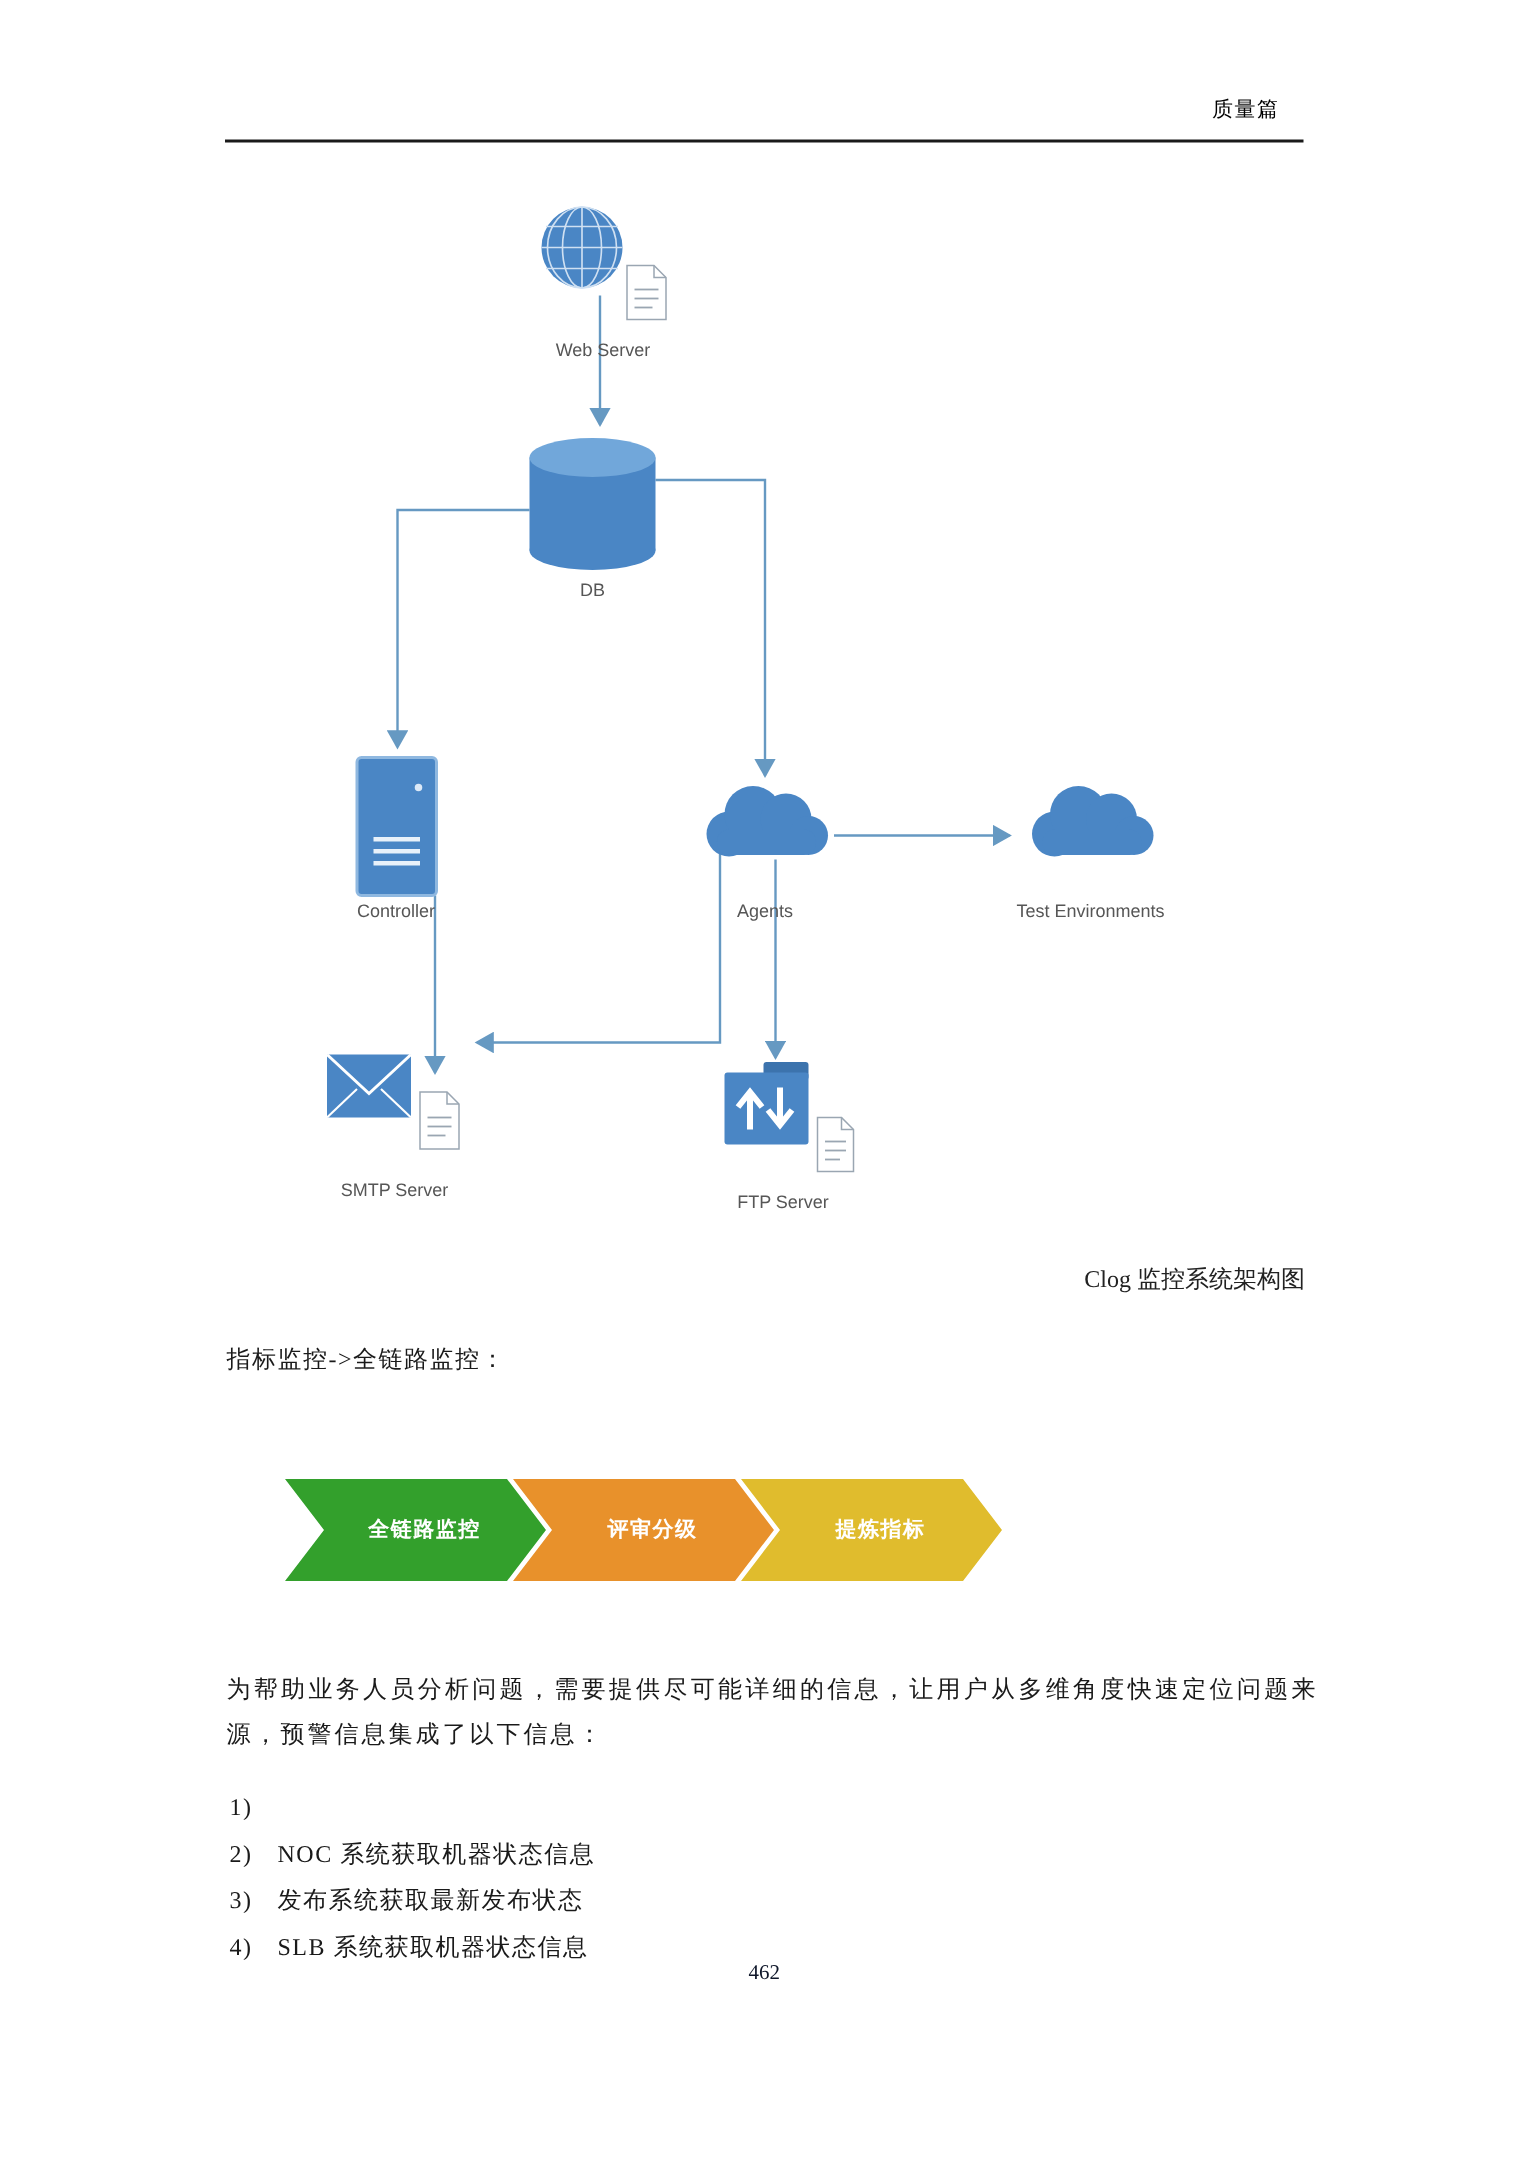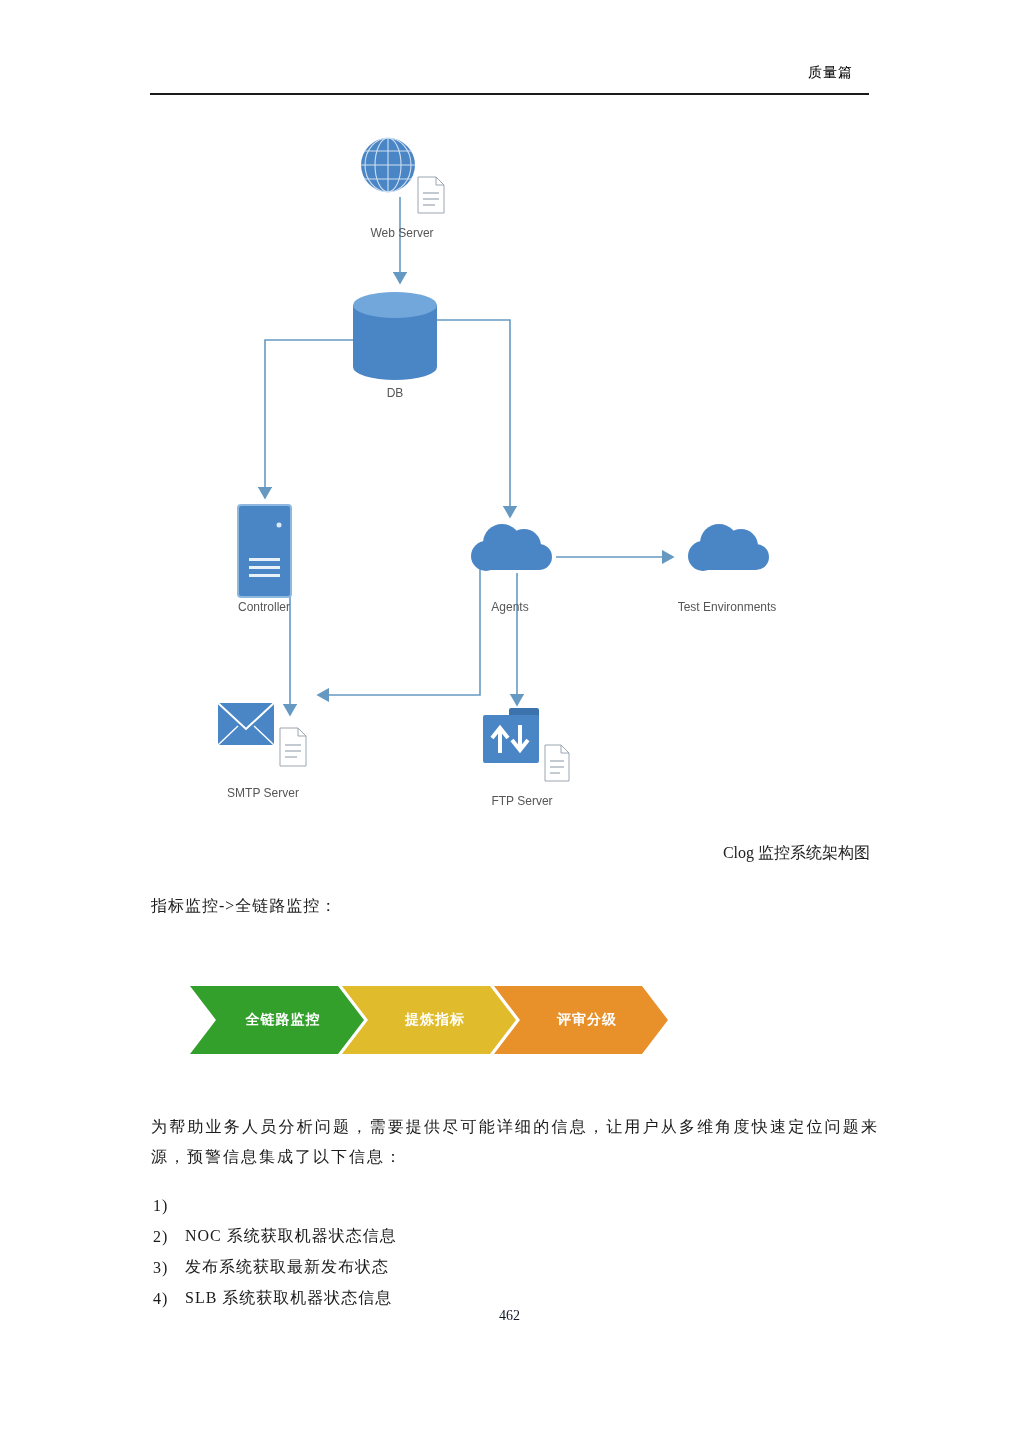--- a/index.html
+++ b/index.html
@@ -144,25 +144,25 @@
 </div>
 
 <div class="abs caption">Clog 监控系统架构图</div>
 
 <div class="abs intro">指标监控-&gt;全链路监控：</div>
 
 <div class="abs flow">
   <div class="chev" style="background-color: rgb(51, 160, 44);">
     <span>全链路监控</span>
   </div>
+  <div class="chev" style="background-color: rgb(232, 145, 43);">
+    <span>评审分级</span>
+  </div>
   <div class="chev" style="background-color: rgb(224, 188, 45);">
     <span>提炼指标</span>
-  </div>
-  <div class="chev" style="background-color: rgb(232, 145, 43);">
-    <span>评审分级</span>
   </div>
 </div>
 
 <div class="abs paragraph">为帮助业务人员分析问题，需要提供尽可能详细的信息，让用户从多维角度快速定位问题来源，预警信息集成了以下信息：</div>
 
 <div class="abs list">
   <div class="list-item">
     <span class="list-num">1)</span>
   </div>
   <div class="list-item">

